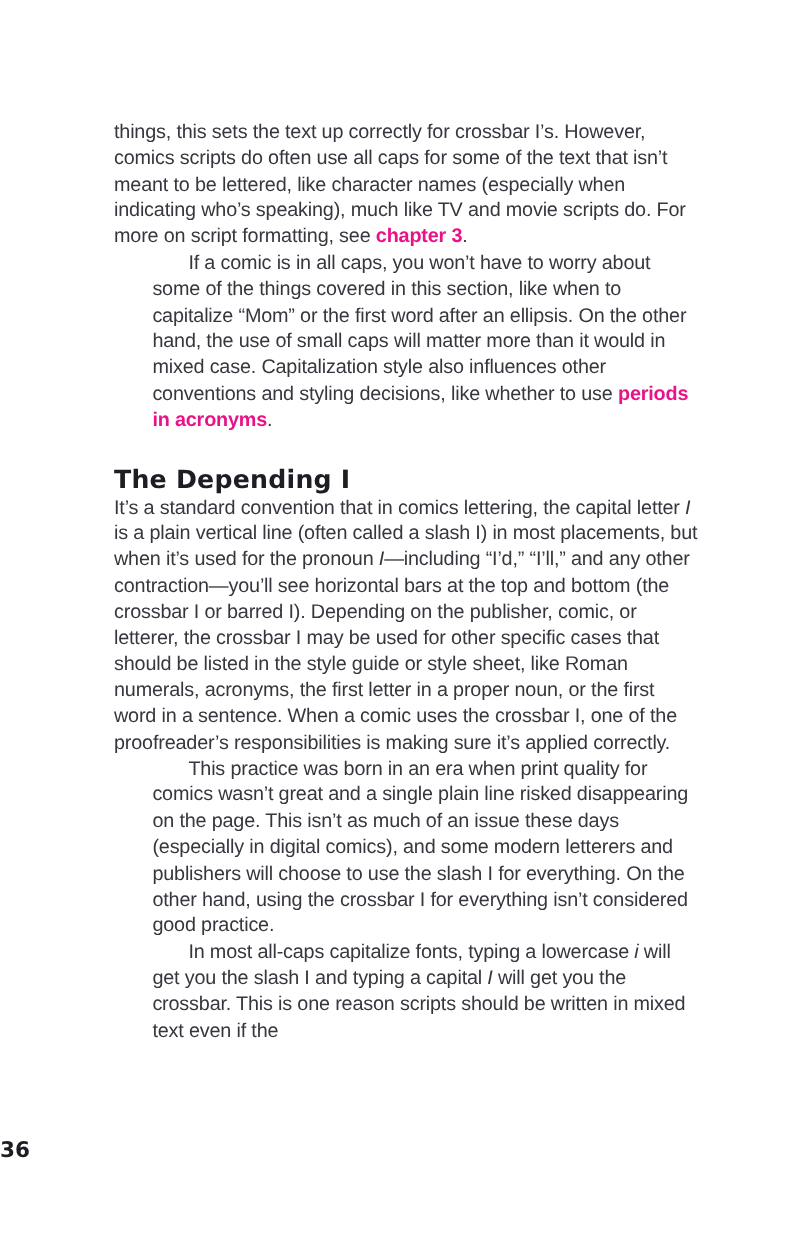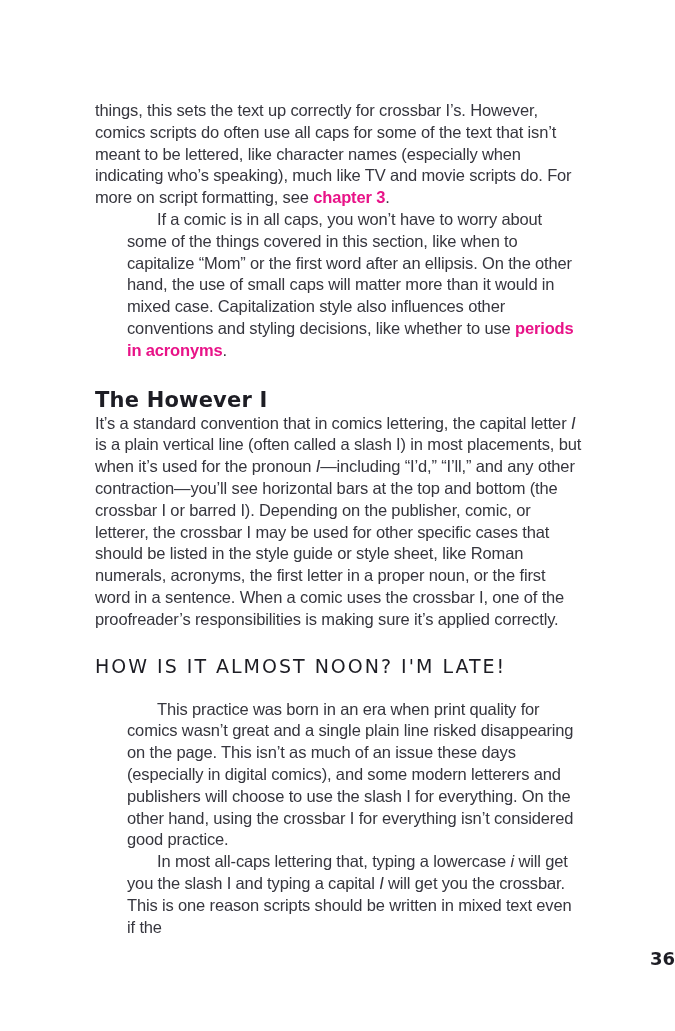--- a/index.html
+++ b/index.html
@@ -53,34 +53,33 @@
     font-size: 19px;
     font-weight: 500;
     letter-spacing: 2px;
     color: var(--heading-color, #1d1d24);
   }
   .page-number {
     position: absolute;
     bottom: 62px;
     left: 0;
     width: 675px;
-    text-align: right;
+    text-align: left;
     font-family: "DejaVu Sans", sans-serif;
     font-weight: 800;
     font-size: 18px;
     color: var(--heading-color, #1d1d24);
   }
 </style>
 </head>
 <body>
 
 <div class="page">
   <div class="body-text">
     <p class="para"><span>things, this sets the text up correctly for crossbar I’s. However, comics scripts do often use all caps for some of the text that isn’t meant to be lettered, like character names (especially when indicating who’s speaking), much like TV and movie scripts do. For more on script formatting, see </span><span class="link">chapter 3</span><span>.</span></p>
     <p class="para indent"><span>If a comic is in all caps, you won’t have to worry about some of the things covered in this section, like when to capitalize “Mom” or the first word after an ellipsis. On the other hand, the use of small caps will matter more than it would in mixed case. Capitalization style also influences other conventions and styling decisions, like whether to use </span><span class="link">periods in acronyms</span><span>.</span></p>
-    <h2 class="section-heading">The However I</h2>
+    <h2 class="section-heading">The Depending I</h2>
     <p class="para"><span>It’s a standard convention that in comics lettering, the capital letter </span><span class="i">I</span><span> is a plain vertical line (often called a slash I) in most placements, but when it’s used for the pronoun </span><span class="i">I</span><span>—including “I’d,” “I’ll,” and any other contraction—you’ll see horizontal bars at the top and bottom (the crossbar I or barred I). Depending on the publisher, comic, or letterer, the crossbar I may be used for other specific cases that should be listed in the style guide or style sheet, like Roman numerals, acronyms, the first letter in a proper noun, or the first word in a sentence. When a comic uses the crossbar I, one of the proofreader’s responsibilities is making sure it’s applied correctly.</span></p>
-    <div class="comic-sample">HOW IS IT ALMOST NOON? I'M LATE!</div>
     <p class="para indent"><span>This practice was born in an era when print quality for comics wasn’t great and a single plain line risked disappearing on the page. This isn’t as much of an issue these days (especially in digital comics), and some modern letterers and publishers will choose to use the slash I for everything. On the other hand, using the crossbar I for everything isn’t considered good practice.</span></p>
-    <p class="para indent"><span>In most all-caps lettering that, typing a lowercase </span><span class="i">i</span><span> will get you the slash I and typing a capital </span><span class="i">I</span><span> will get you the crossbar. This is one reason scripts should be written in mixed text even if the</span></p>
+    <p class="para indent"><span>In most all-caps capitalize fonts, typing a lowercase </span><span class="i">i</span><span> will get you the slash I and typing a capital </span><span class="i">I</span><span> will get you the crossbar. This is one reason scripts should be written in mixed text even if the</span></p>
   </div>
   <div class="page-number">36</div>
 </div>
 
 </body></html>

